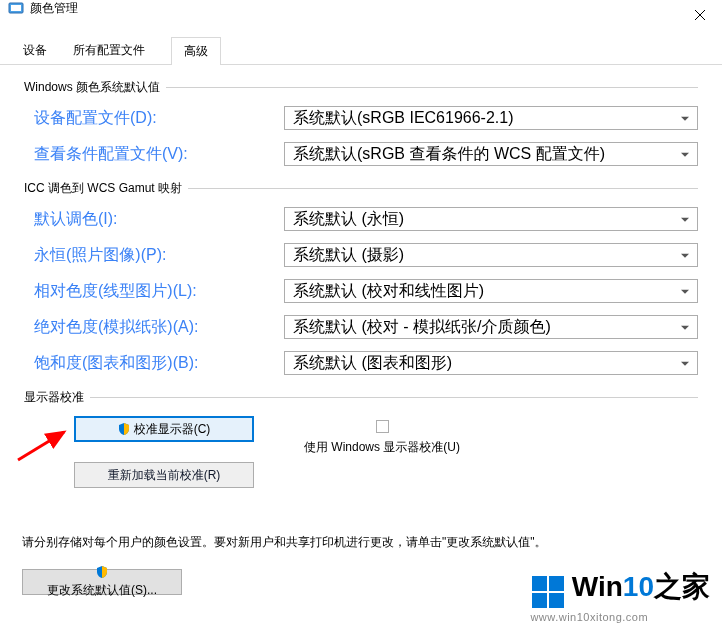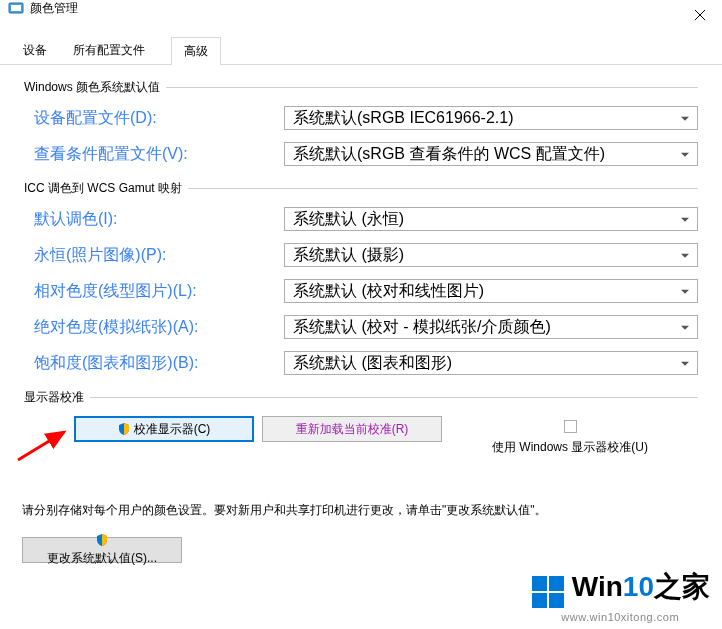--- a/index.html
+++ b/index.html
@@ -108,39 +108,39 @@
       border-right: 4px solid transparent;
       border-top: 4px solid #555;
     }
 
     .calib-row {
       display: flex;
       padding-left: 50px;
       gap: 50px;
       align-items: flex-start;
     }
-    .btn-stack { display: flex; flex-direction: row; gap: 8px; justify-content: space-between; }
+    .btn-stack { display: flex; flex-direction: column; gap: 20px; justify-content: space-between; }
     .btn {
       width: 180px;
       height: 26px;
       border: 1px solid #adadad;
       background: #e1e1e1;
       display: flex;
       align-items: center;
       justify-content: center;
       font-size: 12px;
       color: #000;
       gap: 4px;
     }
     .btn.primary {
       border: 2px solid #0078d7;
       background: #e5f1fb;
     }
     .btn.disabled {
-      color: #a21caf;
+      color: #0f172a;
       background: #efefef;
     }
     .shield {
       display: inline-block;
       width: 12px; height: 12px;
     }
 
     .checkbox-row {
       display: flex; align-items: center; gap: 6px;
       padding-top: 4px;
@@ -164,21 +164,21 @@
       height: 26px;
       border: 1px solid #adadad;
       background: #e1e1e1;
       display: flex; align-items: center; justify-content: center;
       gap: 4px; font-size: 12px; flex-direction: column;
     }
 
     .watermark {
       position: absolute;
       right: 12px; bottom: 6px;
-      text-align: center;
+      text-align: left;
       line-height: 1;
     }
     .wm-big { font-size: 28px; font-weight: bold; color: #000; }
     .wm-blue { color: #0078d7; }
     .wm-sub { font-size: 11px; color: #888; letter-spacing: 0.5px;}
 
     .arrow-annot {
       position: absolute;
       left: 14px;
       top: 426px;

